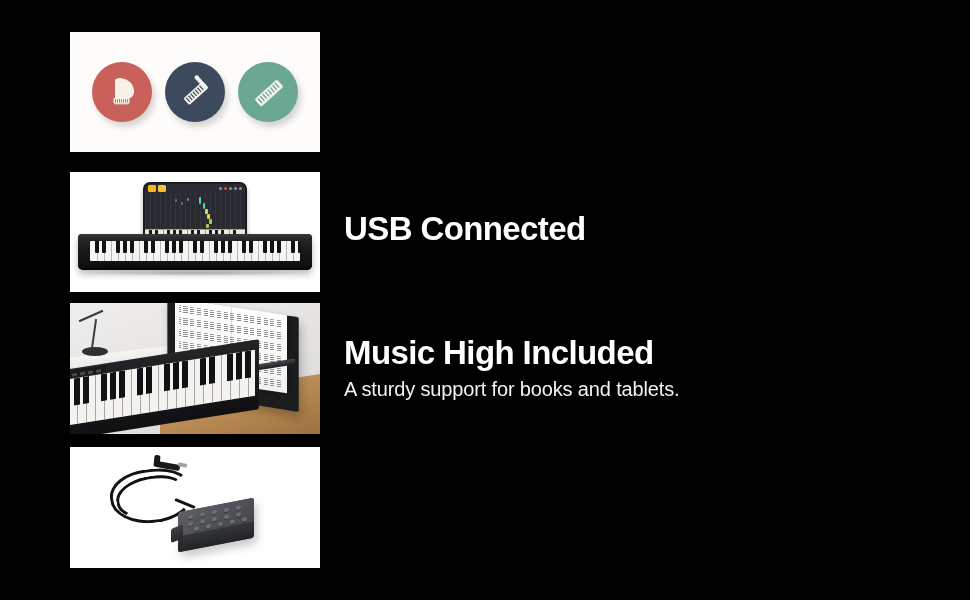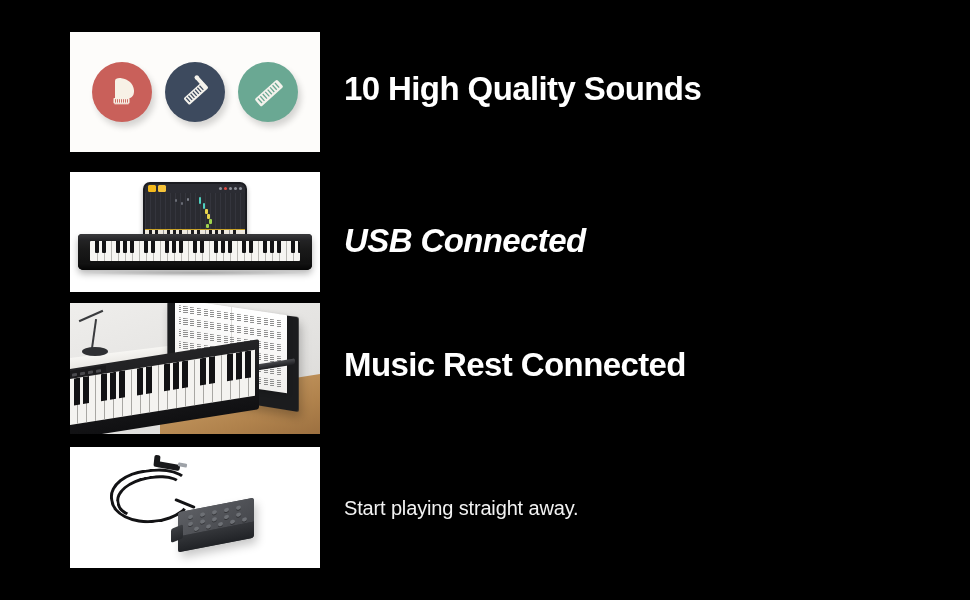--- a/index.html
+++ b/index.html
@@ -358,21 +358,20 @@
                 <rect x="25.3" y="16" width="1.3" height="6.2"></rect>
                 <rect x="28.6" y="16" width="1.3" height="6.2"></rect>
               </g>
             </g>
           </svg>
         </div>
 
       </div>
     </div>
     <div class="copy" style="top:0;height:120px;">
-      <h2 class="f-title">10 High Quality Sounds</h2>
     </div>
   </div>
 
   <div class="feature-row" style="top:172px;height:120px;">
     <div class="media" style="top:0;height:120px;">
       <div class="scene2">
 
         <div class="tablet">
           <div class="tb-bar">
             <div class="tb-yellow"></div>
@@ -480,21 +479,21 @@
             <div class="blk" style="left:180px;"></div>
               <div class="blk" style="left:187px;"></div>
             <div class="blk" style="left:201px;"></div>
               <div class="blk" style="left:208px;"></div>
           </div>
           <div class="piano-foot"></div>
         </div>
 
       </div>
     </div>
-    <div class="copy" style="top:12px;height:120px;font-style:italic;">
+    <div class="copy" style="top:0;height:120px;">
       <h2 class="f-title">USB Connected</h2>
     </div>
   </div>
 
   <div class="feature-row" style="top:303px;height:131px;">
     <div class="media" style="top:0;height:131px;">
       <div class="scene3">
         <div class="wall"></div>
         <div class="floor"></div>
         <div class="deskline"></div>
@@ -556,21 +555,22 @@
             <div class="bs" style="left:132px;"></div>
               <div class="bs" style="left:141px;"></div>
             <div class="bs" style="left:159px;"></div>
               <div class="bs" style="left:168px;"></div>
             <div class="bs" style="left:177px;"></div>
           </div>
         </div>
       </div>
     </div>
     <div class="copy" style="top:0;height:131px;">
-      <h2 class="f-title">Music Rest Connected</h2>
+      <h2 class="f-title">Music High Included</h2>
+      <p class="f-sub">A sturdy support for books and tablets.</p>
     </div>
   </div>
 
   <div class="feature-row" style="top:447px;height:121px;">
     <div class="media" style="top:0;height:121px;">
       <div class="scene4">
         <div class="jack-elbow"></div>
         <div class="jack"></div>
         <div class="jack-tip"></div>
         <div class="cable"></div>
@@ -594,17 +594,16 @@
             <div class="bump" style="left:40px;top:18px;"></div>
             <div class="bump" style="left:52px;top:18px;"></div>
             <div class="bump" style="left:64px;top:18px;"></div>
           </div>
           <div class="pedal-side"></div>
           <div class="pedal-hinge"></div>
         </div>
       </div>
     </div>
     <div class="copy" style="top:0;height:121px;">
-      <p class="f-sub">Start playing straight away.</p>
     </div>
   </div>
 
 </div>
 
 </body></html>

